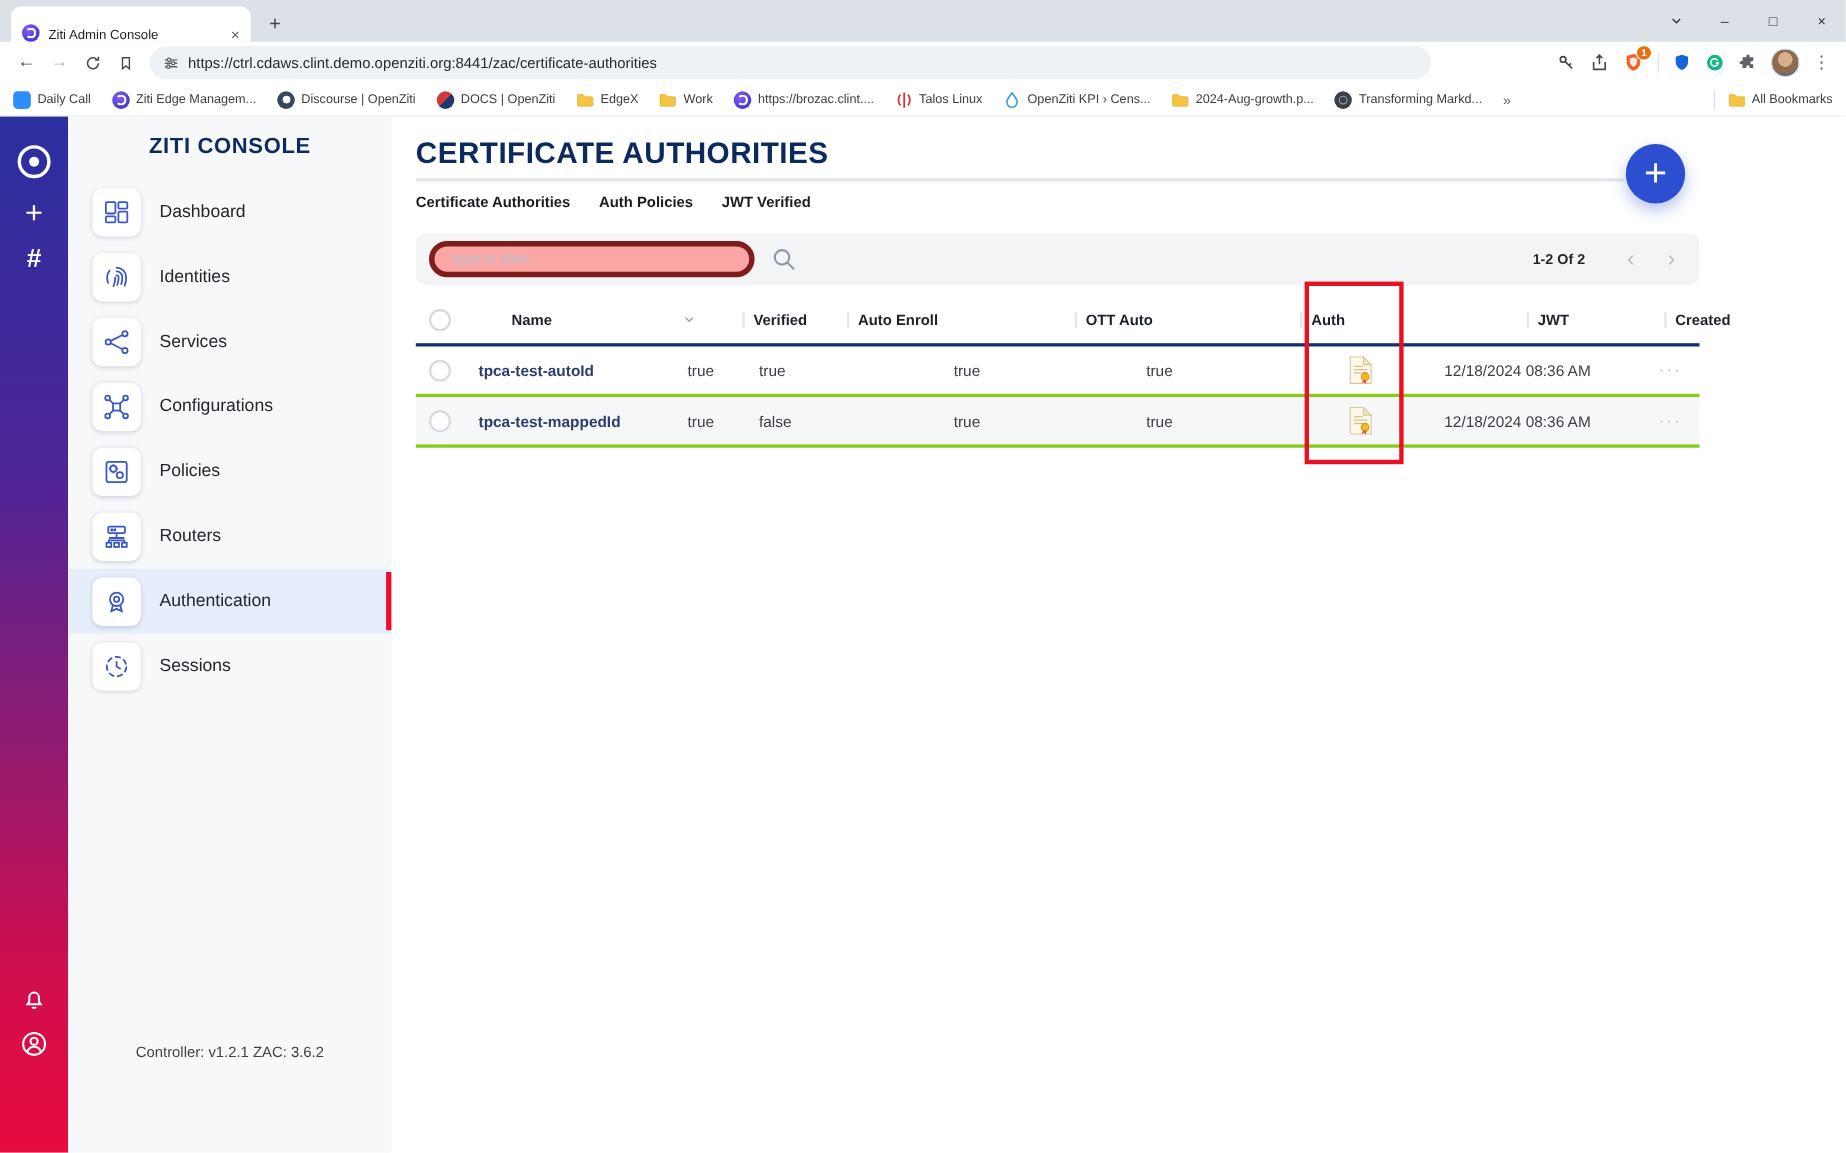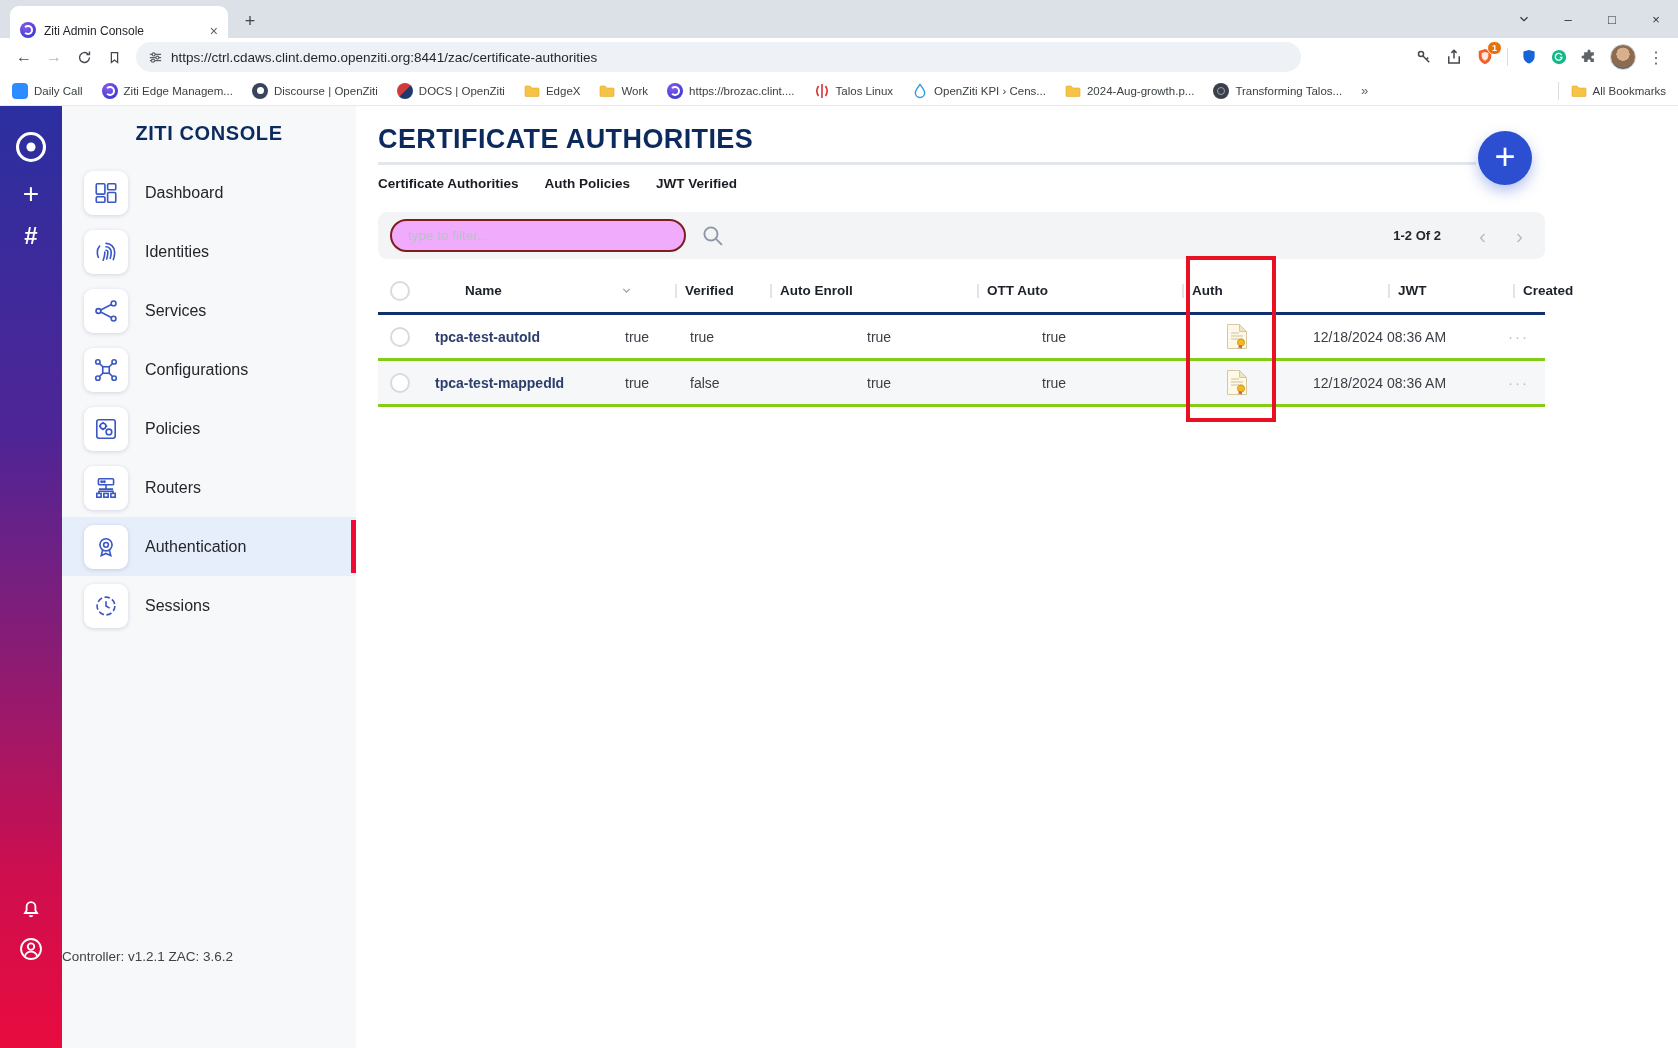--- a/index.html
+++ b/index.html
@@ -55,34 +55,34 @@
   .rail-bottom{ position:absolute; bottom:86px; left:0; right:0; display:flex; flex-direction:column; align-items:center; gap:16px; }
 
   .sidebar{ width:294px; flex:none; background:#f7f8fa; position:relative; padding-top:16px; }
   .sb-title{ text-align:center; font-size:20px; font-weight:800; color:#0d2a5e; letter-spacing:.6px; }
   .menu{ margin-top:18px; }
   .mi{ height:59px; display:flex; align-items:center; gap:17px; padding-left:22px; position:relative; }
   .icard{ width:44px; height:44px; background:#fff; border-radius:9px; box-shadow:0 1px 4px rgba(20,40,90,.16); display:flex; align-items:center; justify-content:center; flex:none; }
   .mi-label{ font-size:16px; font-weight:500; color:#23262b; }
   .mi.active{ background:#e7eefb; }
   .mi.active::after{ content:""; position:absolute; right:0; top:3px; bottom:3px; width:5px; background:#ef0b34; }
-  .sb-footer{ position:absolute; bottom:84px; left:0; right:0; text-align:left; font-size:13.5px; color:#3f4348; }
+  .sb-footer{ position:absolute; bottom:84px; left:0; right:0; text-align:center; font-size:13.5px; color:#3f4348; }
 
   
   .main{ flex:1; background:#fff; position:relative; padding:18px 0 16px 22px; }
   .content{ width:1167px; }
   .page-title{ font-size:27px; font-weight:800; color:#0d2a5e; letter-spacing:.4px; }
   .title-rule{ width:1098px; height:3px; background:#e3e6ea; margin-top:7px; }
   .subtabs{ display:flex; gap:26px; margin-top:11px; font-size:13.5px; font-weight:700; color:#191c21; }
   .add-button{ position:absolute; top:25px; right:146px; width:54px; height:54px; border-radius:50%; background:#2b4fd0;
     display:flex; align-items:center; justify-content:center; box-shadow:0 6px 14px rgba(43,79,208,.35); }
   .add-button .plus{ color:#fff; font-size:36px; font-weight:300; line-height:1; margin-top:-3px; }
 
   .filter-panel{ margin-top:21px; height:47px; background:#f3f4f6; border-radius:9px; display:flex; align-items:center; padding:0 12px; }
-  .filter-input{ width:296px; height:33px; background:#f0abfc; border:2px solid #7f1d1d; border-radius:17px; padding:0 16px; font-size:13.5px; color:#333; outline:none; font-family:inherit; }
+  .filter-input{ width:296px; height:33px; background:#fca5a5; border:5px solid #7f1d1d; border-radius:17px; padding:0 16px; font-size:13.5px; color:#333; outline:none; font-family:inherit; }
   .filter-input::placeholder{ color:#b9bfc8; }
   .search-btn{ margin-left:14px; }
   .pager{ margin-left:auto; display:flex; align-items:center; gap:30px; padding-right:10px; }
   .pager-label{ font-size:13px; font-weight:700; color:#24262b; margin-right:8px; }
   .pager-chev{ color:#b9bdc4; font-size:21px; line-height:1; }
 
   .table{ margin-top:10px; }
   .thead, .trow{ display:grid; grid-template-columns:57px 190px 65px 177px 175px 176px 95px 177px minmax(0,1fr); align-items:center; }
   .thead{ height:46px; border-bottom:3px solid #11316e; font-size:13.5px; font-weight:700; color:#1d2129;gap:30px; }
   .th{ position:relative; }
@@ -242,21 +242,21 @@
   <span class="bm" data-interactable="true">
       <span class="bm-ico" data-interactable="false">
         <svg width="16" height="16" viewBox="0 0 16 16">
           <path d="M1 4a1 1 0 0 1 1-1h4l2 2h6a1 1 0 0 1 1 1v6.5a1 1 0 0 1-1 1H2a1 1 0 0 1-1-1z" fill="#f6c444" stroke="#e0a92f" stroke-width=".6"></path>
         </svg>
       </span>
       <span data-interactable="false">2024-Aug-growth.p...</span>
     </span>
   <span class="bm" data-interactable="true">
       <span class="bm-ico ico-globe" data-interactable="false"></span>
-      <span data-interactable="false">Transforming Talos...</span>
+      <span data-interactable="false">Transforming Markd...</span>
     </span>
   <span class="bm-overflow" data-interactable="true">»</span>
   <span class="bm-right">
     <span class="vsep" data-interactable="false"></span>
     <span class="bm" data-interactable="true">
         <span class="bm-ico" data-interactable="false">
           <svg width="16" height="16" viewBox="0 0 16 16">
             <path d="M1 4a1 1 0 0 1 1-1h4l2 2h6a1 1 0 0 1 1 1v6.5a1 1 0 0 1-1 1H2a1 1 0 0 1-1-1z" fill="#f6c444" stroke="#e0a92f" stroke-width=".6"></path>
           </svg>
         </span>

